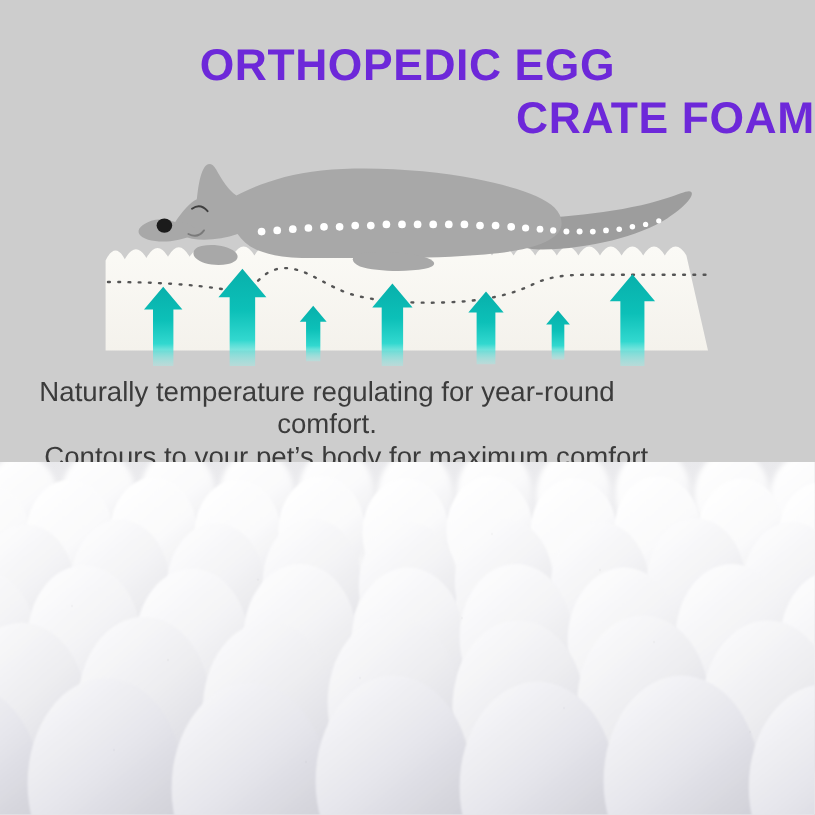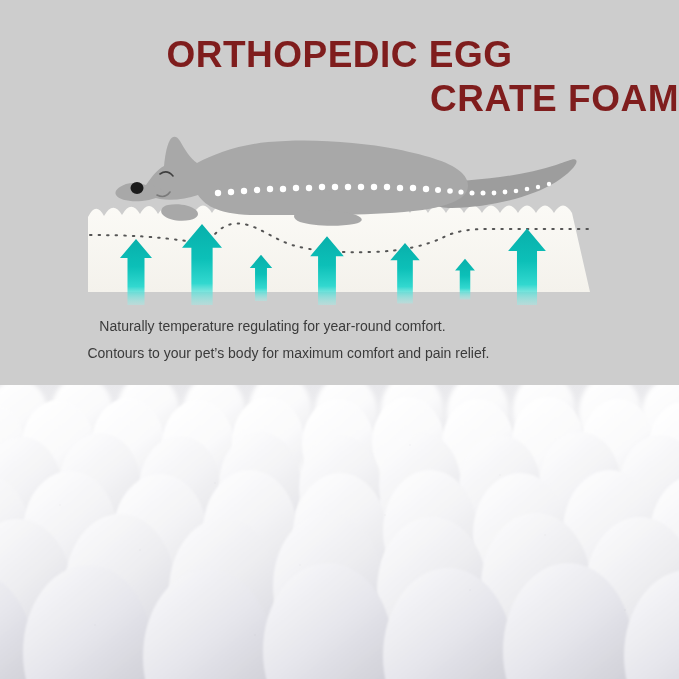--- a/index.html
+++ b/index.html
@@ -15,38 +15,38 @@
   
   .top-panel{
     position:absolute;left:0;top:0;width:679px;height:385px;
     background:#cdcdcd;
     overflow:hidden;
   }
 
   .headline{
     position:absolute;left:0;top:33px;width:679px;
     text-align:center;
-    color:#7f1d1d;
+    color:#6d28d9;
     font-weight:bold;
     font-size:37px;
     line-height:44px;
     letter-spacing:0.5px;
   }
   .headline .l2{display:block;text-align:right;}
 
   .illus{
     position:absolute;left:0;top:125px;width:679px;height:180px;
   }
   .illus svg{display:block;width:679px;height:180px;}
 
   .caption{
     position:absolute;left:0;top:313px;width:545px;
     text-align:center;
     color:#3b3b3b;
-    font-size:14px;
+    font-size:23px;
     line-height:27px;
   }
   .caption .c2{display:block;padding-left:32px;}
 
   
   .foam-photo{
     position:absolute;left:0;top:385px;width:679px;height:294px;
     background:#f4f4f5;
     overflow:hidden;
   }

